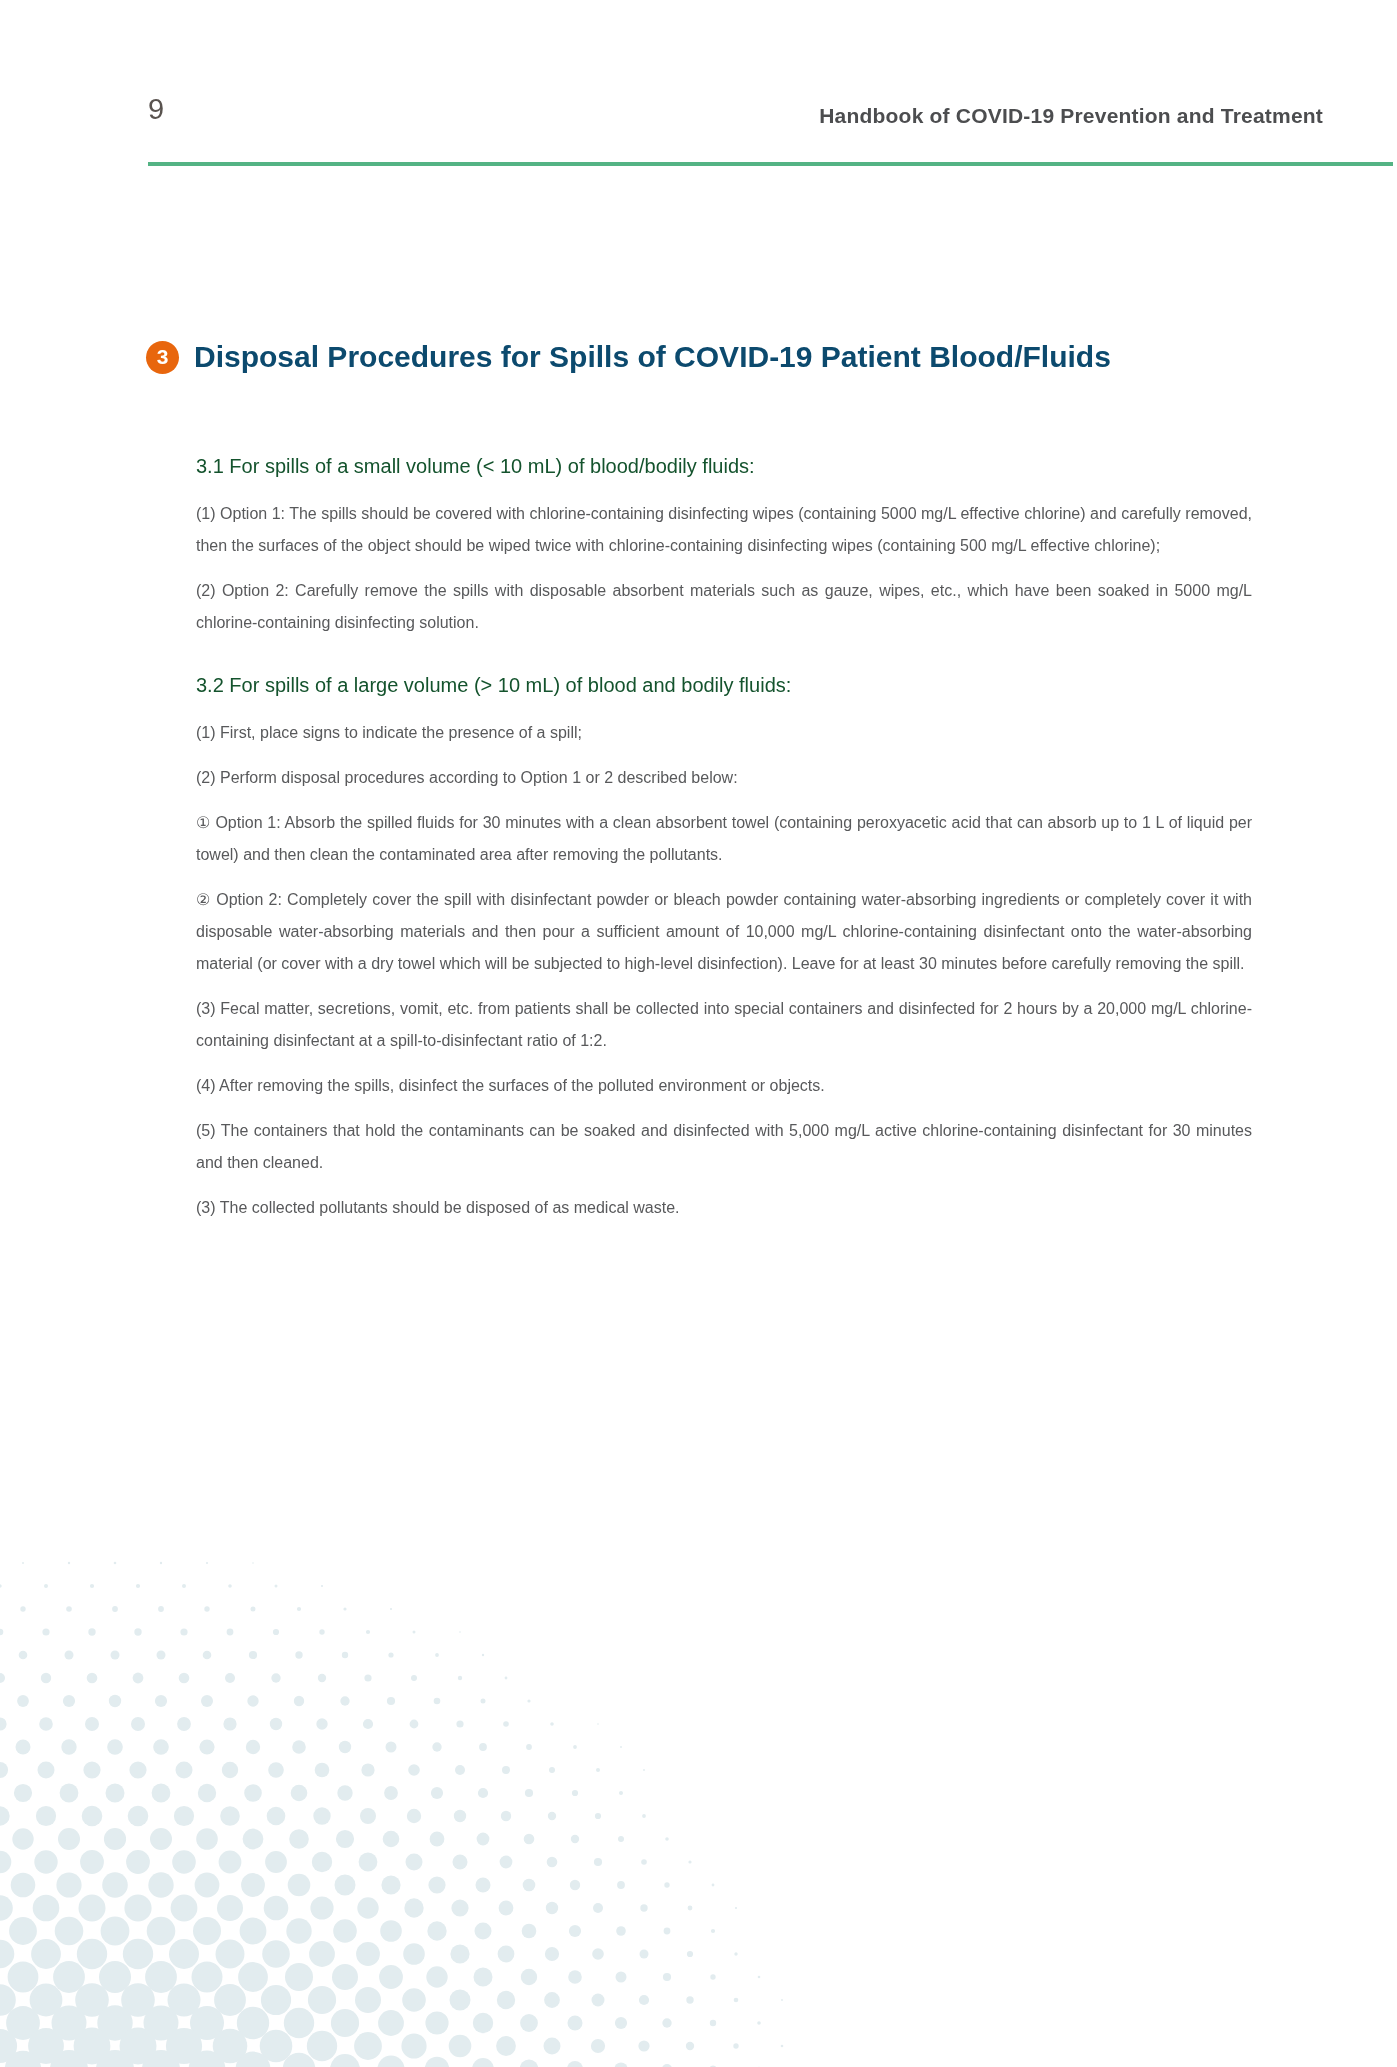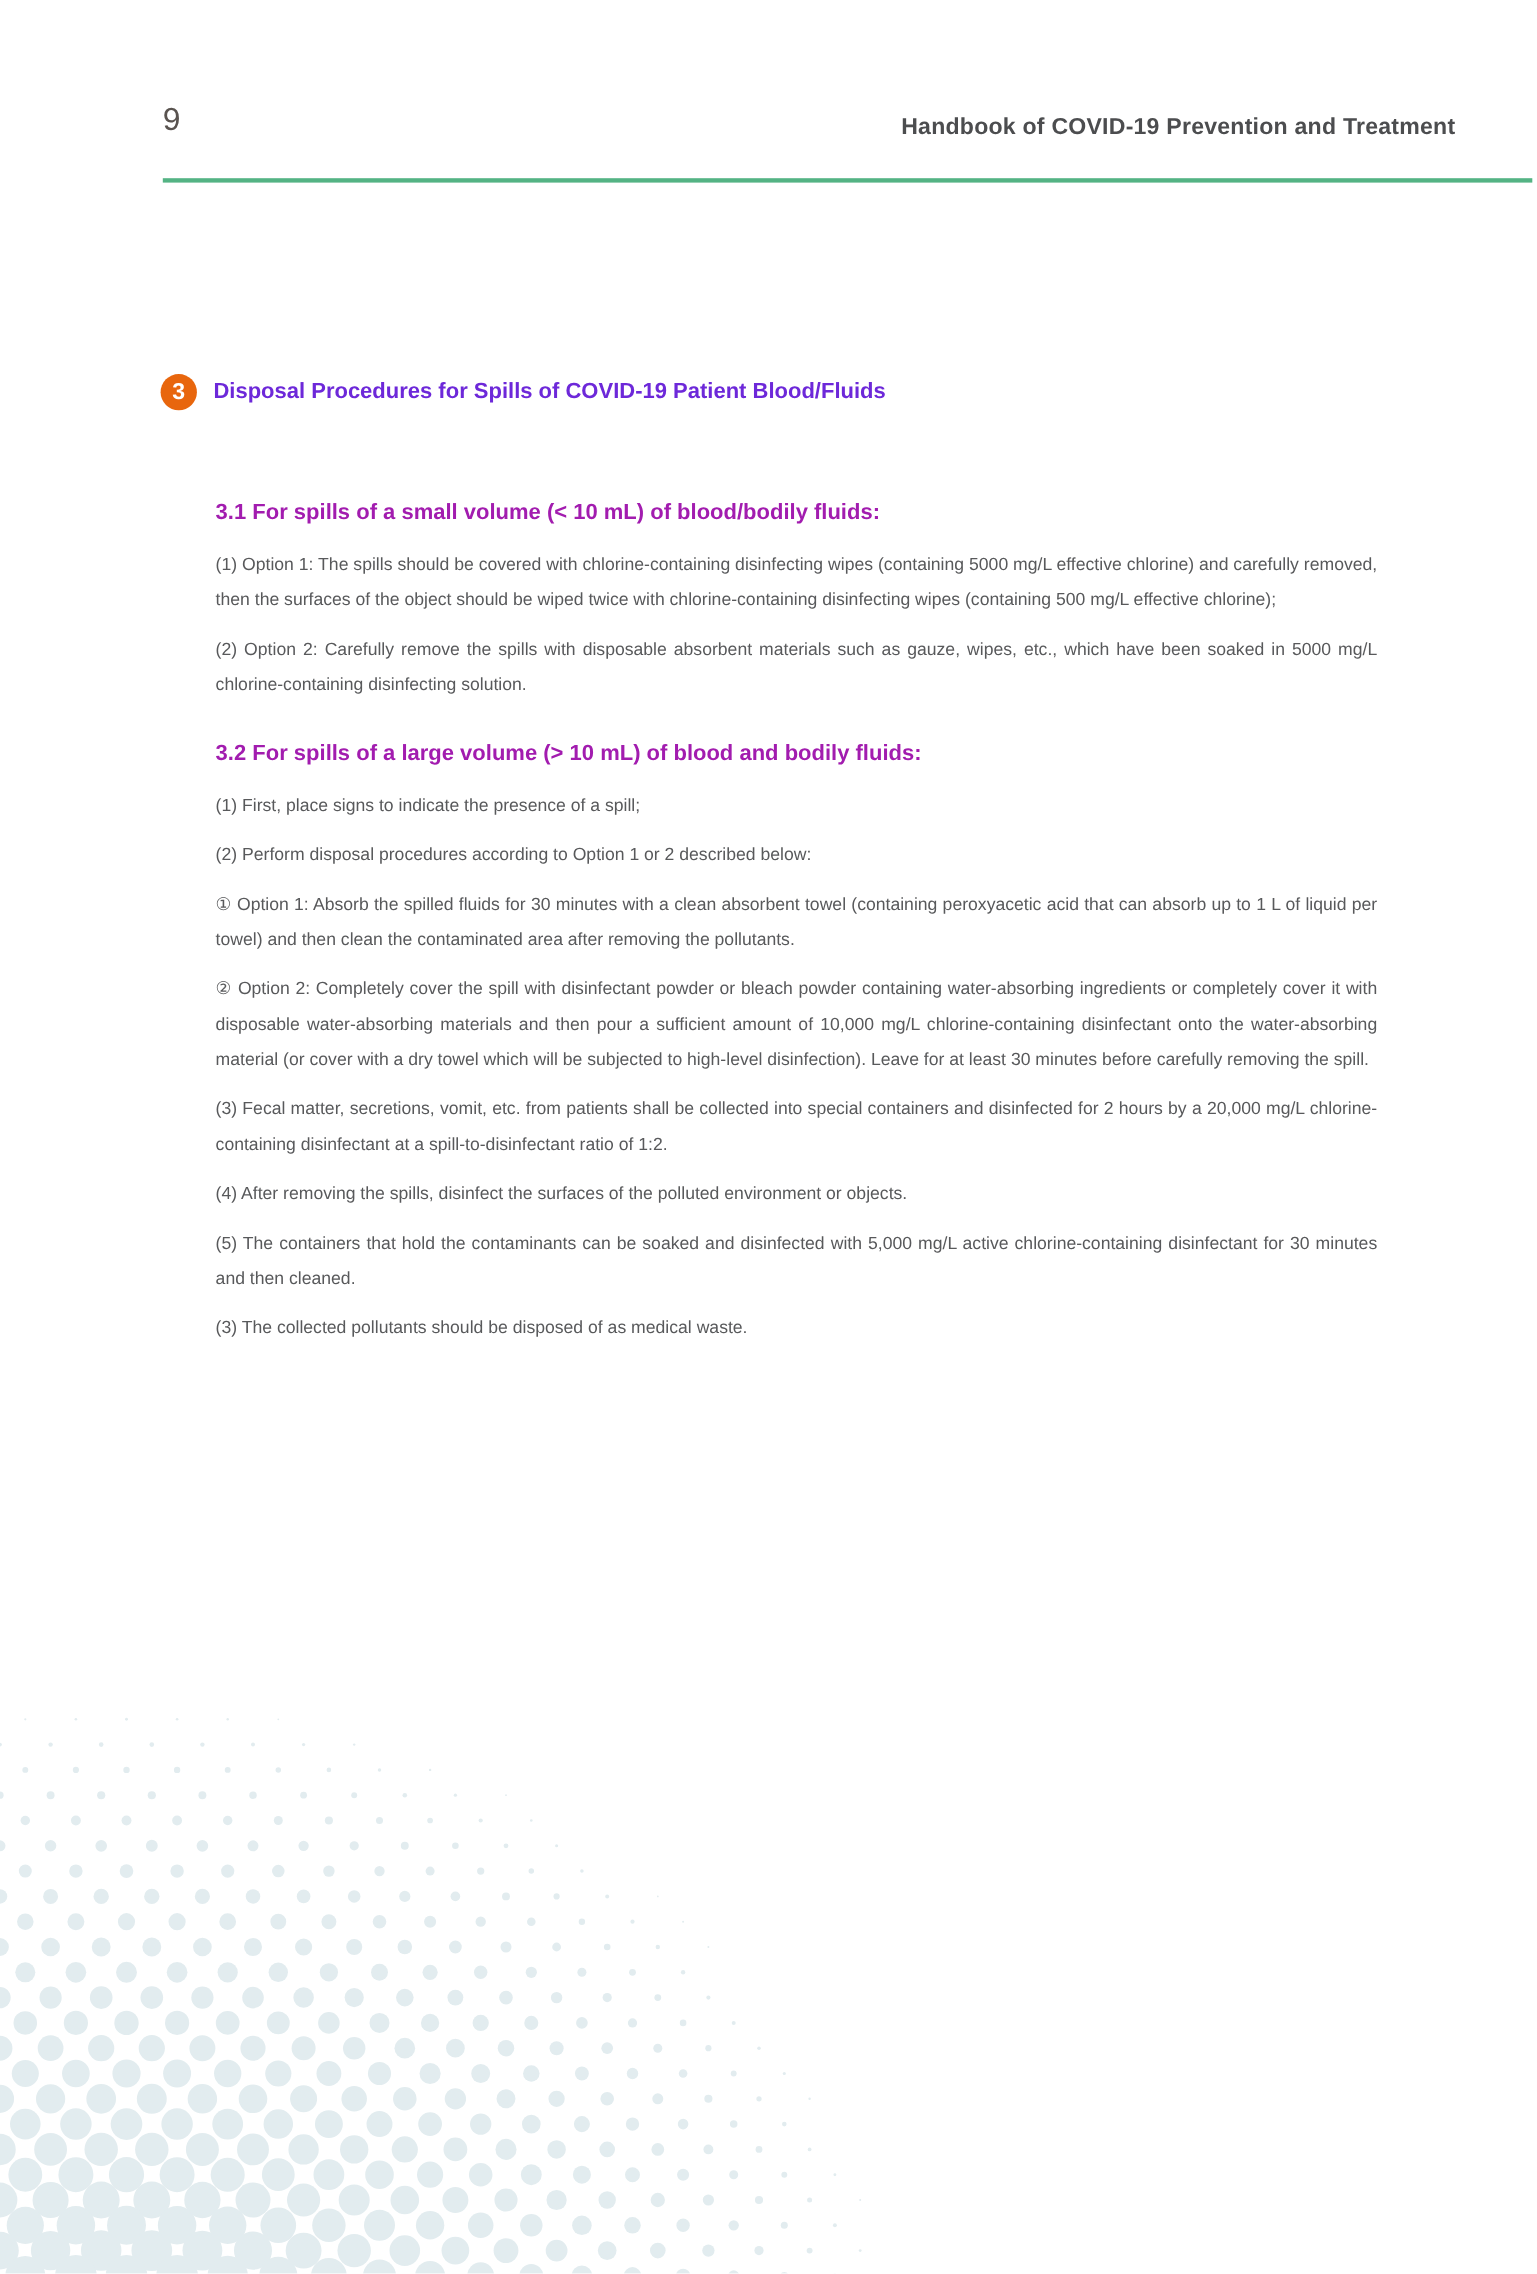--- a/index.html
+++ b/index.html
@@ -50,34 +50,34 @@
     background:#e8660d;
     color:#ffffff;
     font-size:21px;
     font-weight:bold;
     display:flex;
     align-items:center;
     justify-content:center;
     flex:0 0 auto;
   }
   .section-title{
-    font-size:20px;
+    font-size:30px;
     font-weight:bold;
-    color:#6d28d9;
+    color:#0c4a6e;
   }
   .content{
     position:absolute;
     left:196px;
     top:450px;
     width:1056px;
   }
   .subhead{
     font-size:20px;
-    font-weight:bold;
-    color:#a21caf;
+    font-weight:normal;
+    color:#14532d;
     line-height:32px;
     margin:0 0 16px 0;
   }
   .subhead.spaced{ margin-top:30px; }
   .body-para{
     font-size:16px;
     color:#58595b;
     line-height:32px;
     text-align:justify;
     margin:0 0 13px 0;

